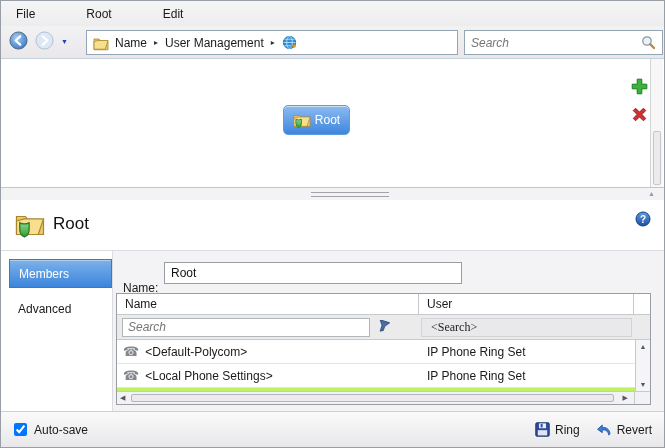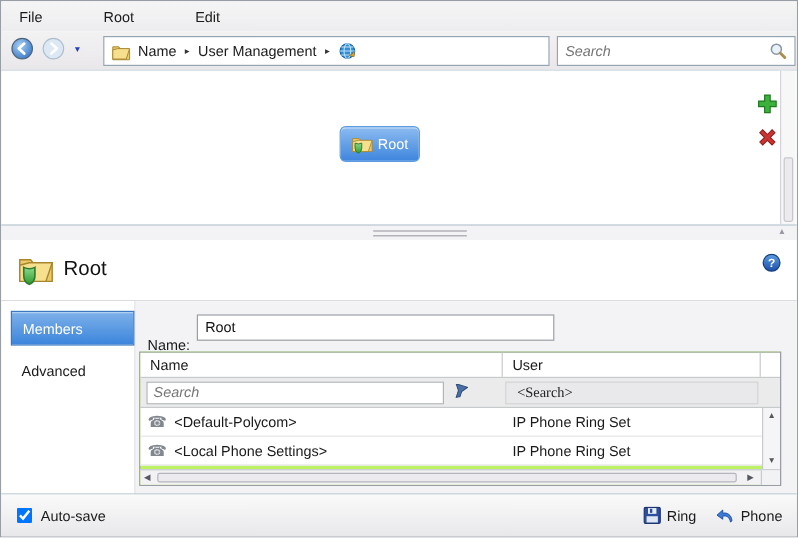--- a/index.html
+++ b/index.html
@@ -294,18 +294,18 @@
           <rect x="4" y="1.4" width="7" height="4.8" fill="#e8eef8"></rect>
           <rect x="5.6" y="2" width="2" height="3.4" fill="#2f4d9e"></rect>
           <rect x="2.8" y="8.2" width="9.4" height="5.2" fill="#dde6f2"></rect>
         </svg>
         <span>Ring</span>
       </div>
       <div class="footer-btn">
         <svg width="16" height="15" viewBox="0 0 16 15" class="icon">
           <path d="M14 12 C13.6 7 9.8 4.8 6.3 5.7 L6.3 3 L1.5 7.3 L6.3 10.7 L6.3 8.1 C9.2 7.4 12.2 9 12.7 13 z" fill="#3e7bd6" stroke="#1d4fa0" stroke-width="0.8" stroke-linejoin="round"></path>
         </svg>
-        <span>Phone</span>
+        <span>Revert</span>
       </div>
     </div>
   </div>
 
 </div>
 
 </body></html>

